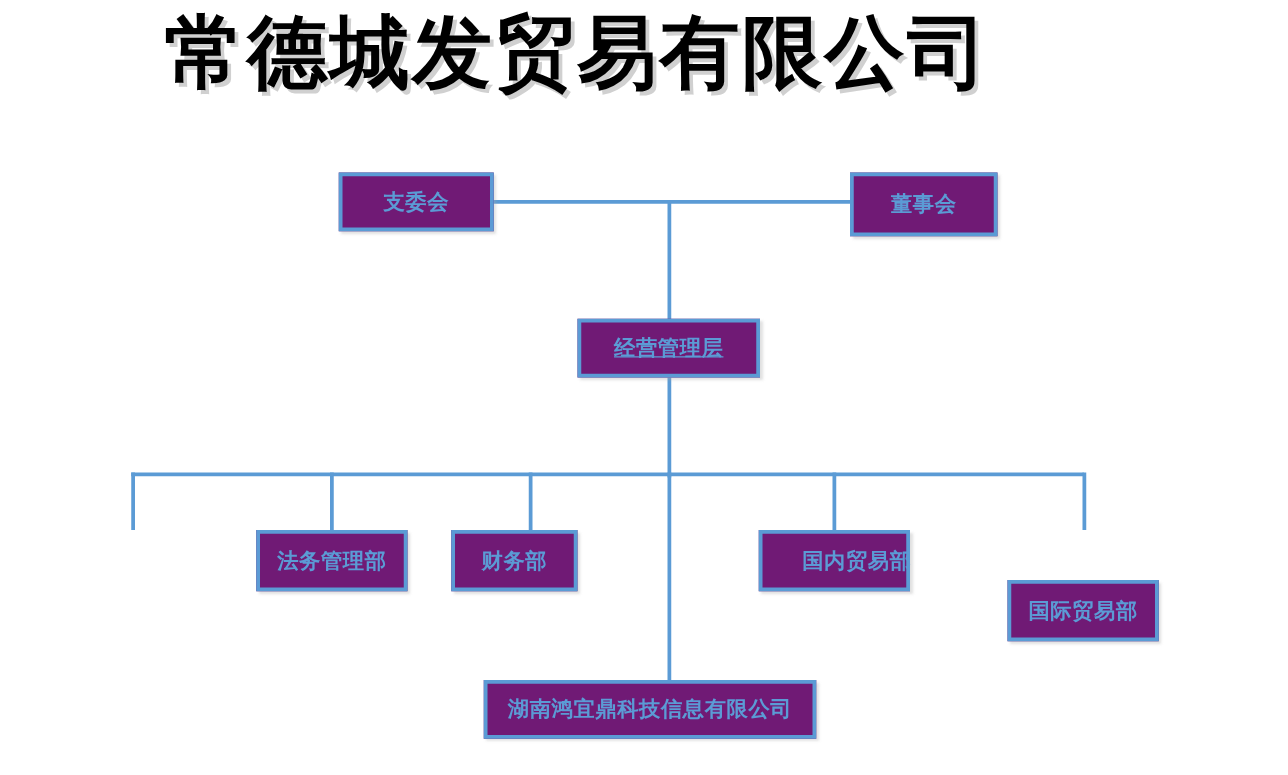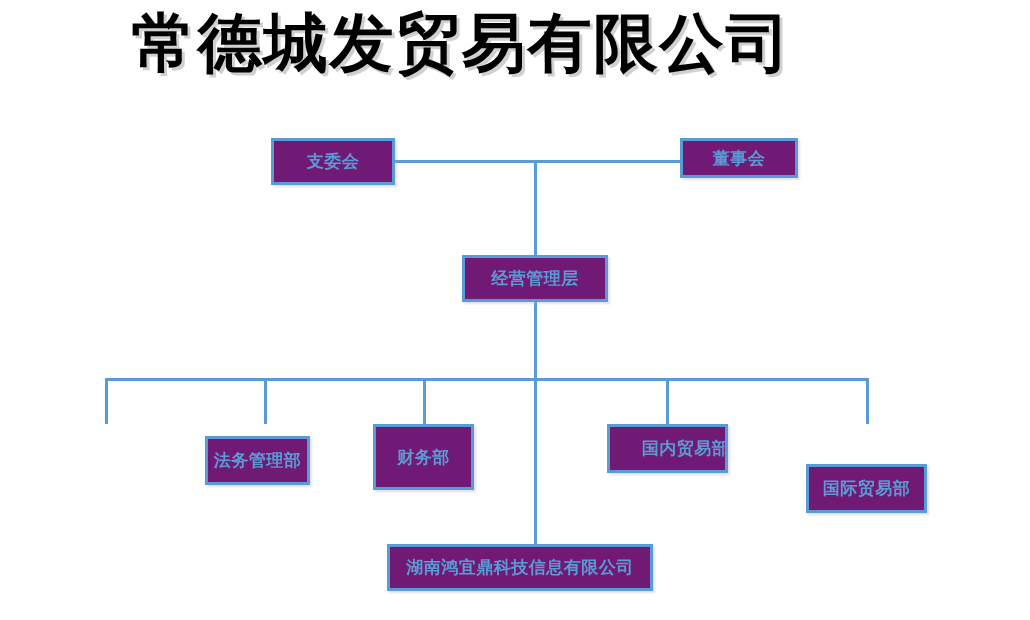--- a/index.html
+++ b/index.html
@@ -79,34 +79,34 @@
   <div class="line v" style="left:423px; top:378px; height:46px;"></div>
   <div class="line v" style="left:666px; top:378px; height:46px;"></div>
   <div class="line v" style="left:866px; top:378px; height:46px;"></div>
 
   <div class="line v" style="left:534px; top:378px; height:167px;"></div>
 
   <div class="node" style="left:271px; top:138px; width:124px; height:47px;">
     <span>支委会</span>
   </div>
 
-  <div class="node" style="left:680px; top:138px; width:118px; height:40px;">
+  <div class="node" style="left:680px; top:138px; width:118px; height:51px;">
     <span>董事会</span>
   </div>
 
-  <div class="node" style="left:462px; top:255px; width:146px; height:47px;">
+  <div class="node" style="left:462px; top:255px; width:146px; height:47px;text-decoration:underline;">
     <span>经营管理层</span>
   </div>
 
 
-  <div class="node" style="left:205px; top:436px; width:105px; height:49px;">
+  <div class="node" style="left:205px; top:424px; width:121px; height:49px;">
     <span>法务管理部</span>
   </div>
 
-  <div class="node" style="left:373px; top:424px; width:101px; height:66px;">
+  <div class="node" style="left:361px; top:424px; width:101px; height:49px;">
     <span>财务部</span>
   </div>
 
   <div class="node" style="left:607px; top:424px; width:121px; height:49px;padding-left:36px;">
     <span>国内贸易部</span>
   </div>
 
   <div class="node" style="left:806px; top:424px; width:121px; height:49px;margin-top:40px;">
     <span>国际贸易部</span>
   </div>

